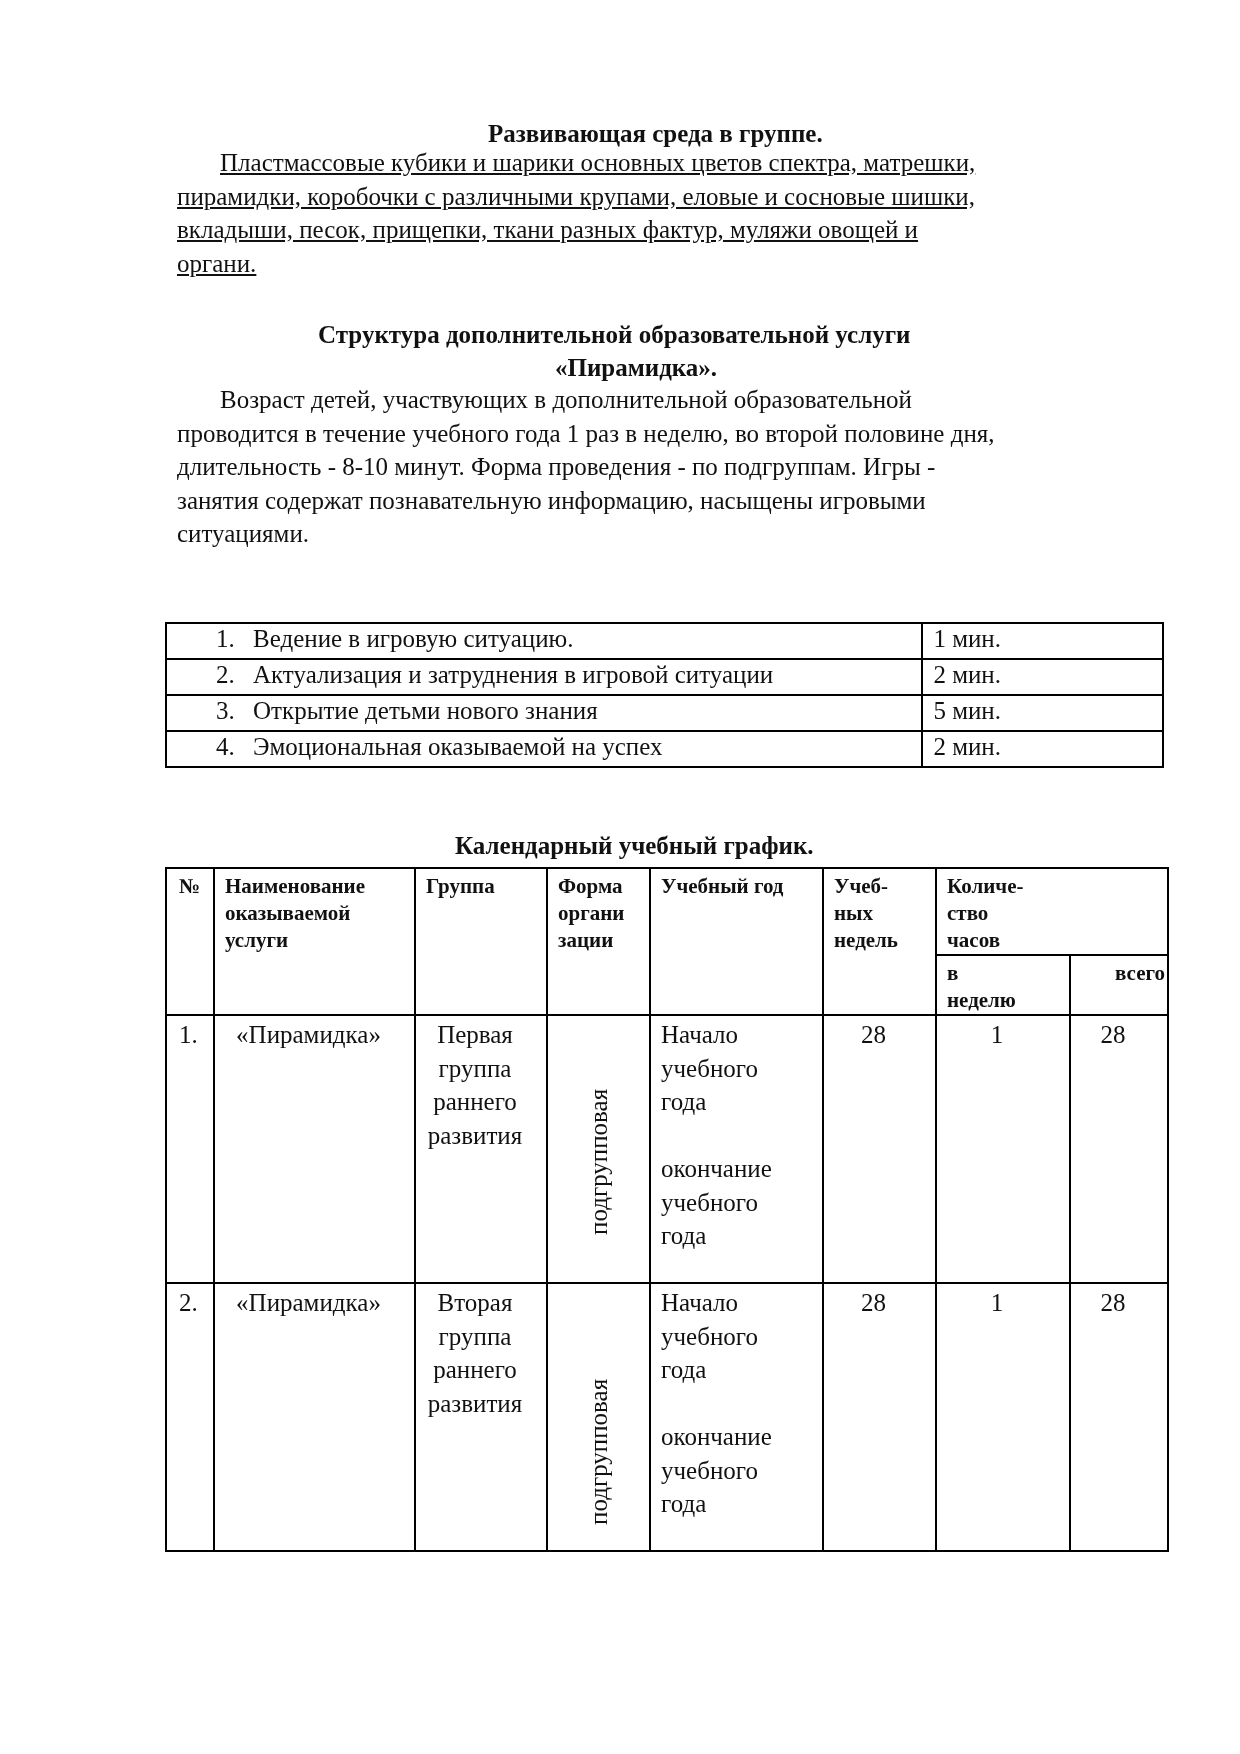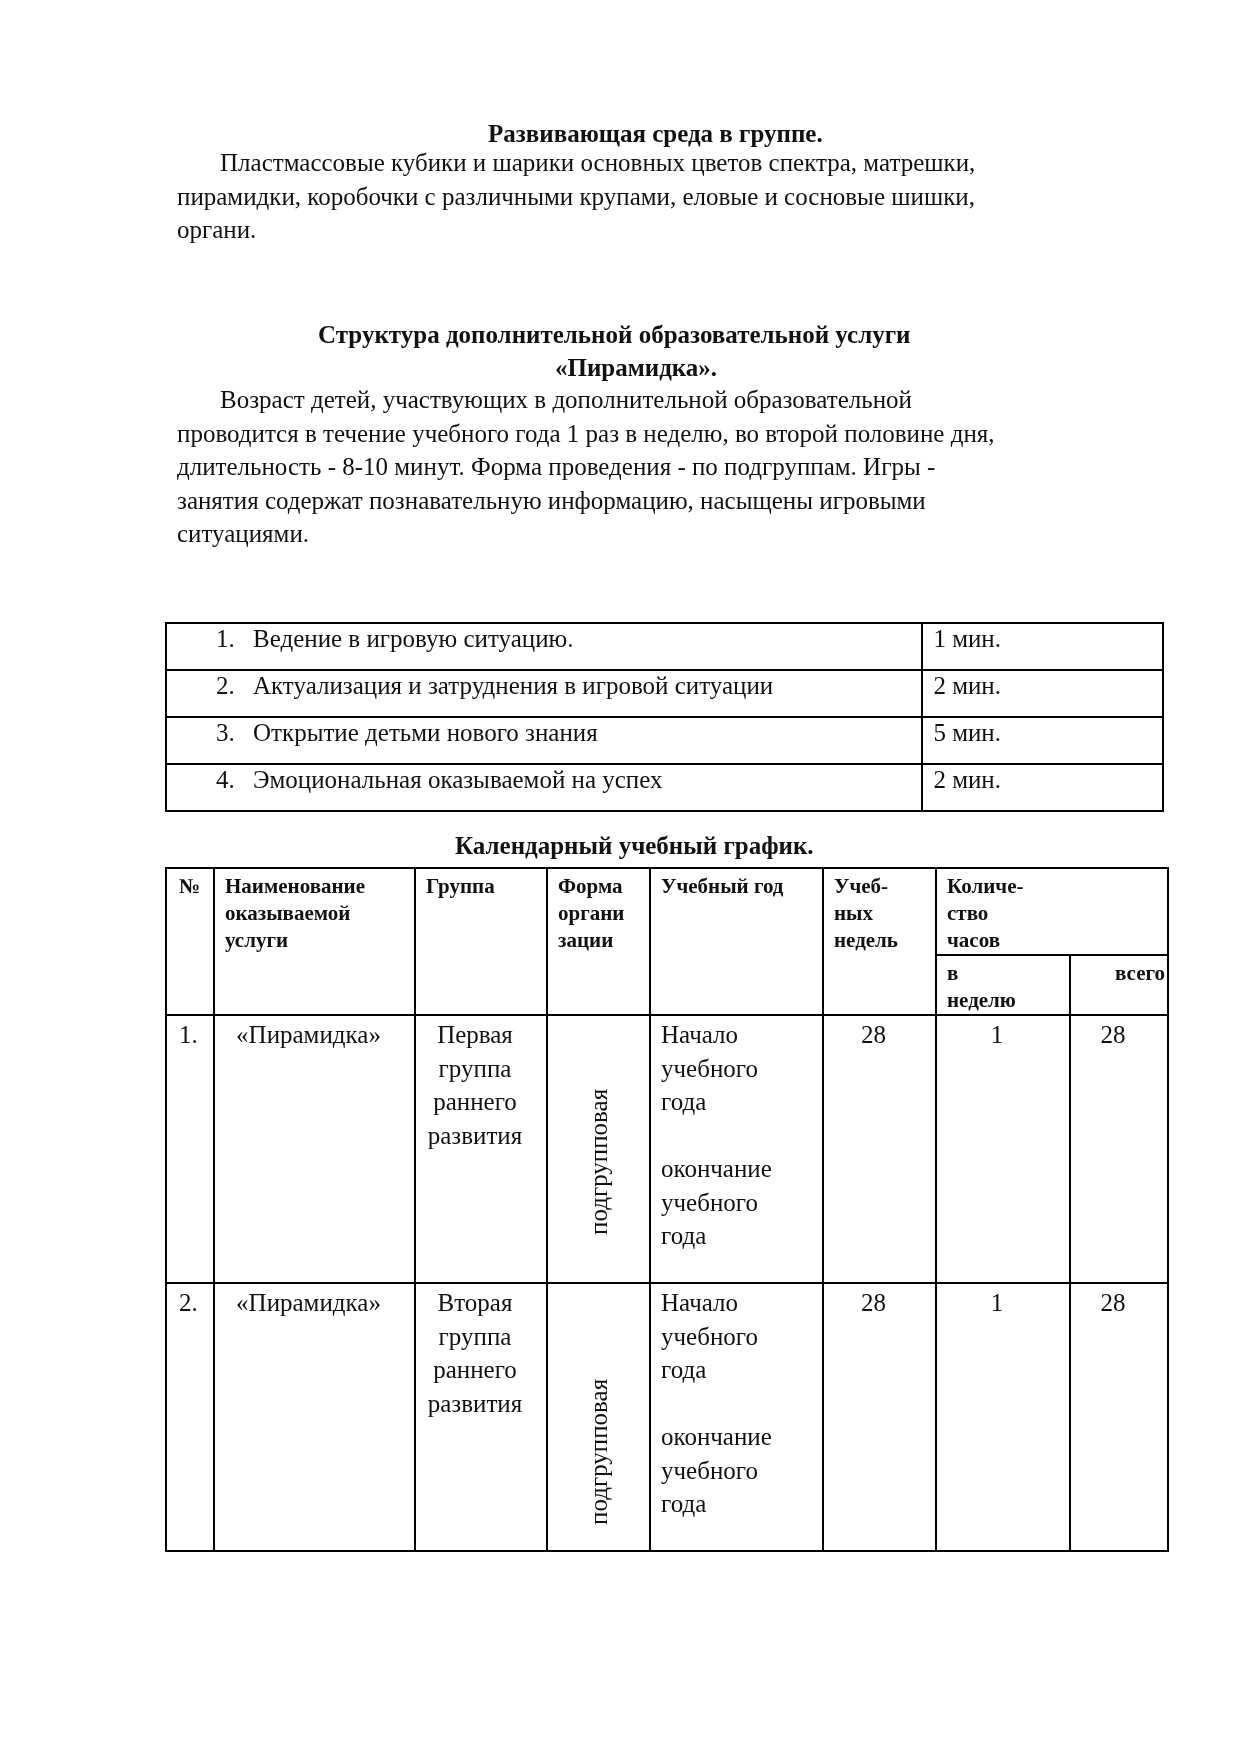--- a/index.html
+++ b/index.html
@@ -37,21 +37,21 @@
       position: absolute;
       left: 165px;
       top: 622px;
       width: 999px;
       border-collapse: collapse;
       font-size: 25px;
     }
     table.struct td {
       border: 2px solid #000;
       height: 30px;
-      padding: 0 0 15px 8px;
+      padding: 0 0 4px 8px;
       line-height: 30px;
       white-space: nowrap;
       vertical-align: middle;
     }
     table.struct td.step-cell { width: 727px; padding-left: 49px; }
     table.struct td.step-cell .num { display: inline-block; width: 37px; }
     table.struct td.dur-cell { width: 252px; padding-left: 10px; }
 
     
     table.cal {
@@ -101,23 +101,24 @@
       line-height: 30px;
     }
     .rot.r1 { top: 219px; margin-left: -15px; }
     .rot.r2 { top: 241px; margin-left: -15px; }
     .blank { display: block; height: 33.5px; }
   </style>
 </head>
 <body>
 
 <div class="heading" style="left:488px; top:117px;">Развивающая среда в группе.</div>
-<div class="para" style="top:146px;">
+<div class="para" style="top:146px;text-decoration:underline;">
   <span class="line indent">Пластмассовые кубики и шарики основных цветов спектра, матрешки,</span>
   <span class="line">пирамидки, коробочки с различными крупами, еловые и сосновые шишки,</span>
+  <span class="line">вкладыши, песок, прищепки, ткани разных фактур, муляжи овощей и</span>
   <span class="line">органи.</span>
 </div>
 
 <div class="heading" style="left:318px; top:318px;">Структура дополнительной образовательной услуги</div>
 <div class="heading" style="left:555px; top:351px;">«Пирамидка».</div>
 <div class="para" style="top:383px;">
   <span class="line indent">Возраст детей, участвующих в дополнительной образовательной</span>
   <span class="line">проводится в течение учебного года 1 раз в неделю, во второй половине дня,</span>
   <span class="line">длительность - 8-10 минут. Форма проведения - по подгруппам. Игры -</span>
   <span class="line">занятия содержат познавательную информацию, насыщены игровыми</span>

